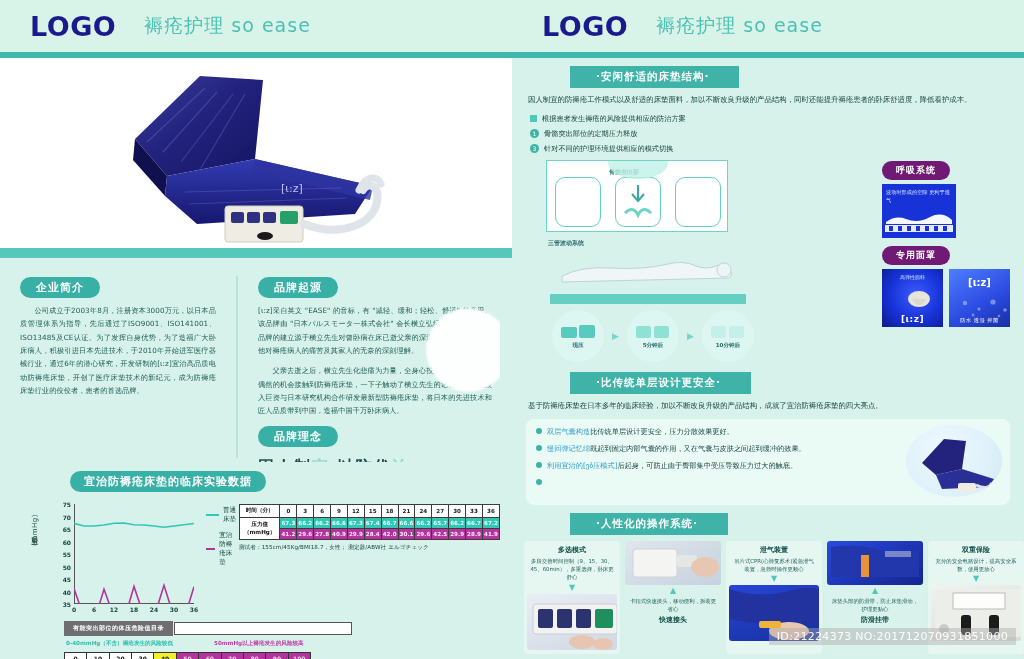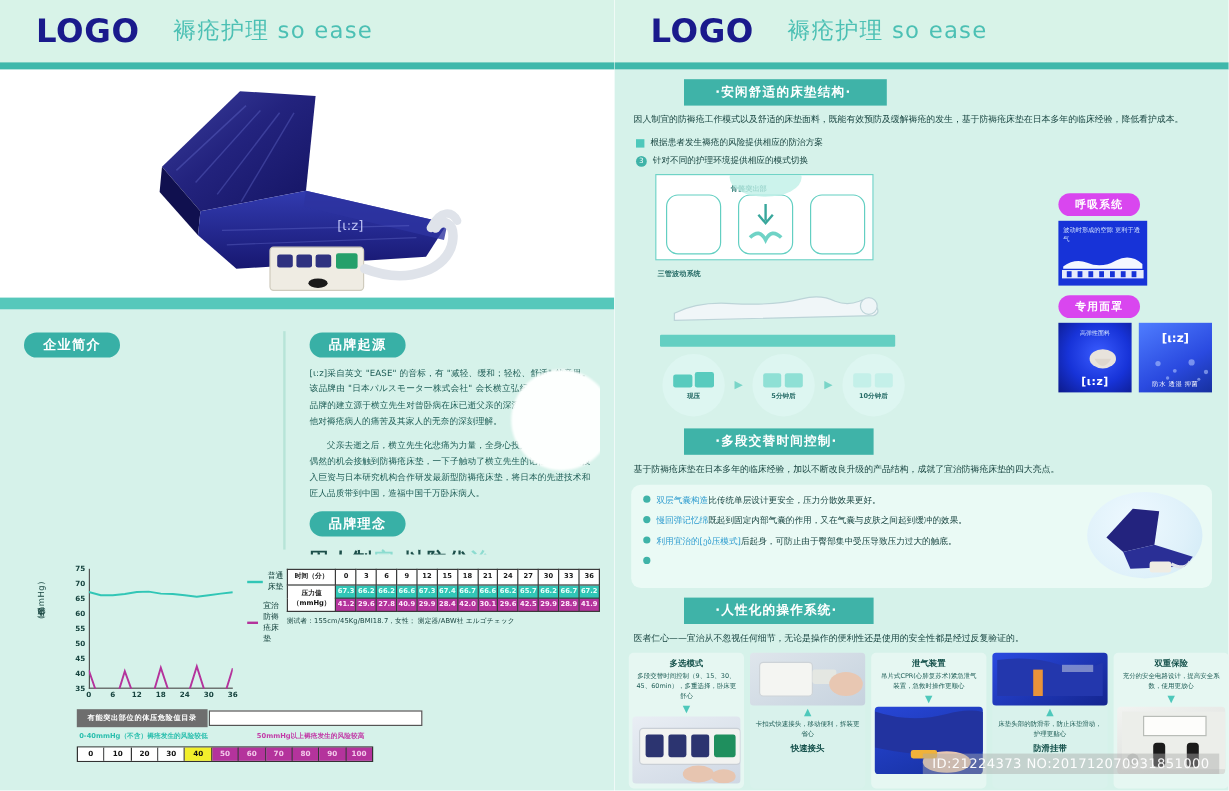--- a/index.html
+++ b/index.html
@@ -88,39 +88,39 @@
                 border-right: 1px solid #333; }
   .scale-cell:last-child { border-right: 0; }
 
   
   .r-body { background: #d6f2ea; height: 601px; position: relative; padding: 0; }
   .sec-head { display:inline-block; background:#3fb3a8; color:#fff; font-weight:bold; font-size: 10.5px;
               padding: 4px 30px 4px 26px; letter-spacing: 1px; margin: 8px 0 0 58px; }
   .sec-p { font-size: 7.4px; color:#123f3b; line-height:1.8; margin: 5px 16px 0 16px; text-align: justify; }
 
   .bullets { margin: 8px 0 0 18px; }
-  .b-row { display:flex; align-items:center; gap:5px; font-size:7.2px; color:#123f3b; margin-bottom: 5px; }
+  .b-row { display:flex; align-items:flex-start; gap:5px; font-size:7.2px; color:#123f3b; margin-bottom: 5px; }
   .sq { width:7px; height:7px; background:#4ec8bb; margin-top:1px; flex:none; }
   .num { width:9px; height:9px; border-radius:50%; background:#3fb3a8; color:#fff; font-size:6px;
          display:flex; align-items:center; justify-content:center; flex:none; margin-top:0px; }
 
   .diagram { position: relative; margin: 6px 0 0 34px; width: 250px; }
   .dg-box { width: 182px; height: 72px; border:1px solid #6fd3c6; position: relative; background:#fff; }
   .dg-label { position:absolute; left: 62px; top: 7px; font-size: 6px; color:#2e7e77; font-weight:bold; }
   .cell-o { position:absolute; width: 46px; height: 50px; border:1.5px solid #63cfc2; border-radius: 10px; top: 16px; }
   .dg-caption { font-size:6px; color:#2a6e69; margin: 7px 0 2px 2px; font-weight:bold; }
   .bed-strip { width: 196px; height: 10px; background:#64cfc2; margin-left: 4px; border-radius:1px; }
   .circles { display:flex; gap: 8px; margin: 6px 0 0 6px; align-items:center; }
   .circ { width: 52px; height: 52px; border-radius:50%; background:#ddf6f1; position:relative;
           display:flex; flex-direction:column; align-items:center; justify-content:center; }
   .circ-cap { font-size:5.5px; color:#256b66; font-weight:bold; margin-top:2px; }
   .arrow-r { color:#7ad5c8; font-size:9px; }
 
   .side-col { position:absolute; right: 14px; top: 100px; width: 128px; }
-  .tagpill { display:inline-block; background:#d946ef; color:#fff; font-size:9px; font-weight:bold;
+  .tagpill { display:inline-block; background:#701a75; color:#fff; font-size:9px; font-weight:bold;
              padding:3px 14px; border-radius:10px; letter-spacing:1px; }
   .bluebox { width: 74px; height: 54px; background:#1733d8; margin-top:4px; position:relative; overflow:hidden; }
   .bluebox .cap { font-size:5.2px; color:#cfe0ff; padding: 5px 4px 0 4px; line-height:1.5; }
   .mask-row { display:flex; gap:6px; margin-top:4px; }
   .mask-img { width: 74px; height: 58px; position:relative; overflow:hidden; }
   .mask-txt { position:absolute; bottom:3px; left:0; right:0; text-align:center; color:#fff;
               font-size:5.2px; letter-spacing:.5px; }
 
   .fn-card { margin: 6px 14px 0 14px; background:#eafaf5; border-radius: 8px; padding: 8px 10px;
              position: relative; min-height: 86px; }
@@ -199,37 +199,39 @@
         <path d="M199 160 C236 174 268 160 272 138 C275 120 262 118 258 126" stroke="#dfe3ea" stroke-width="8" fill="none" stroke-linecap="round"></path>
         <path d="M254 126 C262 110 272 112 276 120" stroke="#dfe3ea" stroke-width="7" fill="none" stroke-linecap="round"></path>
       </svg>
       <div class="hero-band"></div>
     </div>
 
     <div class="l-body">
       <div class="two-col">
         <div class="card card-a">
           <div class="pill">企业简介</div>
+          <div class="para">公司成立于2003年8月，注册资本3000万元，以日本品质管理体系为指导，先后通过了ISO9001、ISO141001、ISO13485及CE认证。为了发挥自身优势，为了造福广大卧床病人，积极引进日本先进技术，于2010年开始进军医疗器械行业，通过6年的潜心研究，开发研制的[ι:z]宜治高品质电动防褥疮床垫，开创了医疗床垫技术的新纪元，成为防褥疮床垫行业的佼佼者，患者的首选品牌。</div>
         </div>
         <div class="vline"></div>
         <div class="card card-b">
           <div class="blob"></div>
           <div class="pill">品牌起源</div>
           <div class="para para-noind">[ι:z]采自英文 "EASE" 的音标，有 "减轻、缓和；轻松、舒适" 的意思。该品牌由 "日本パルスモータ一株式会社" 会长横立弘纪先生亲自创立。品牌的建立源于横立先生对曾卧病在床已逝父亲的深深怀念，同时也源于他对褥疮病人的痛苦及其家人的无奈的深刻理解。</div>
           <div class="para">父亲去逝之后，横立先生化悲痛为力量，全身心投入家族事业。一个偶然的机会接触到防褥疮床垫，一下子触动了横立先生的记忆，于是他投入巨资与日本研究机构合作研发最新型防褥疮床垫，将日本的先进技术和匠人品质带到中国，造福中国千万卧床病人。</div>
           <div class="idea-block">
             <div class="pill">品牌理念</div>
             <div class="idea-slogan">
               <span>因人制</span><em>宜</em><span> 以防代</span><em>治</em>
             </div>
           </div>
         </div>
       </div>
 
       <div class="clin">
+        <div class="pill">宜治防褥疮床垫的临床实验数据</div>
         <div class="clin-inner">
           <div class="chart-area">
             <div class="ylabel">压力值 (mmHg)</div>
             <div class="plot">
               <div class="yaxis"></div>
               <div class="xaxis"></div>
               <div id="ytick-host">
                   <div class="ytick" style="top: 100px;">35</div>
                   <div class="ytick" style="top: 87.5px;">40</div>
                   <div class="ytick" style="top: 75px;">45</div>
@@ -354,26 +356,30 @@
       <div class="hdr-inner">
         <div class="logo">LOGO</div>
         <div class="slogan">褥疮护理 so ease</div>
       </div>
       <div class="hdr-band"></div>
     </div>
 
     <div class="r-body">
 
       <div class="sec-head">·安闲舒适的床垫结构·</div>
-      <div class="sec-p">因人制宜的防褥疮工作模式以及舒适的床垫面料，既能有效预防及缓解褥疮的发生，基于防褥疮床垫在日本多年的临床经验，降低看护成本。</div>
+      <div class="sec-p">因人制宜的防褥疮工作模式以及舒适的床垫面料，加以不断改良升级的产品结构，同时还能提升褥疮患者的卧床舒适度，降低看护成本。</div>
 
       <div class="bullets">
         <div class="b-row">
           <span class="sq"></span>
           <span>根据患者发生褥疮的风险提供相应的防治方案</span>
+        </div>
+        <div class="b-row">
+          <span class="num">1</span>
+          <span>骨骼突出部位的定期压力释放</span>
         </div>
         <div class="b-row">
           <span class="num">3</span>
           <span>针对不同的护理环境提供相应的模式切换</span>
         </div>
       </div>
 
       <div class="diagram">
         <div class="dg-box">
           <div class="dg-label">骨骼突出部</div>
@@ -458,21 +464,21 @@
                   <circle cx="56" cy="41" r="1.8"></circle>
                 <circle cx="24" cy="46" r="1.4"></circle>
                   <circle cx="50" cy="47" r="1.3"></circle>
                 </g>
             </svg>
             <div class="mask-txt">防水 透湿 抑菌</div>
           </div>
         </div>
       </div>
 
-      <div class="sec-head" style="margin-top:10px">·多段交替时间控制·</div>
+      <div class="sec-head" style="margin-top:10px">·比传统单层设计更安全·</div>
       <div class="sec-p">基于防褥疮床垫在日本多年的临床经验，加以不断改良升级的产品结构，成就了宜治防褥疮床垫的四大亮点。</div>
 
       <div class="fn-card">
         <div class="fn-photo">
           <svg viewBox="0 0 96 72" width="96" height="72">
             <path d="M16 38 L38 14 L60 16 L56 44 L30 50 Z" fill="#23237e"></path>
             <path d="M30 50 L56 44 L88 54 L82 62 L36 64 Z" fill="#2a2f96"></path>
             <path d="M70 60 q12 6 16 -2" stroke="#dfe3ea" stroke-width="3" fill="none"></path>
             <rect x="52" y="58" width="18" height="9" rx="2" fill="#efece3"></rect>
           </svg>
@@ -490,21 +496,20 @@
               <span class="dot"></span>
               <span><span class="hl">利用宜治的[ებ压模式]</span>后起身，可防止由于臀部集中受压导致压力过大的触底。</span>
             </div>
             <div class="fn-row">
               <span class="dot"></span>
             </div>
           </div>
       </div>
 
       <div class="sec-head" style="margin-top:8px">·人性化的操作系统·</div>
-      <div class="sec-p">医者仁心——宜治从不忽视任何细节，无论是操作的便利性还是使用的安全性都是经过反复验证的。</div>
 
       <div class="ops-grid">
         <div class="ops-col">
           <div class="ops-title">多选模式</div>
           <div class="ops-text">多段交替时间控制（9、15、30、45、60min），多重选择，卧床更舒心</div>
           <div class="tri">▼</div>
           <div class="ops-photo" style="background:linear-gradient(160deg,#e9eef4 0%,#cfd8e4 100%)">
             <svg width="96" height="56">
               <rect x="6" y="10" width="84" height="30" rx="3" fill="#f2f3f1" stroke="#c9cfd6"></rect>
               <rect x="11" y="15" width="15" height="19" rx="2" fill="#2c3470"></rect>

